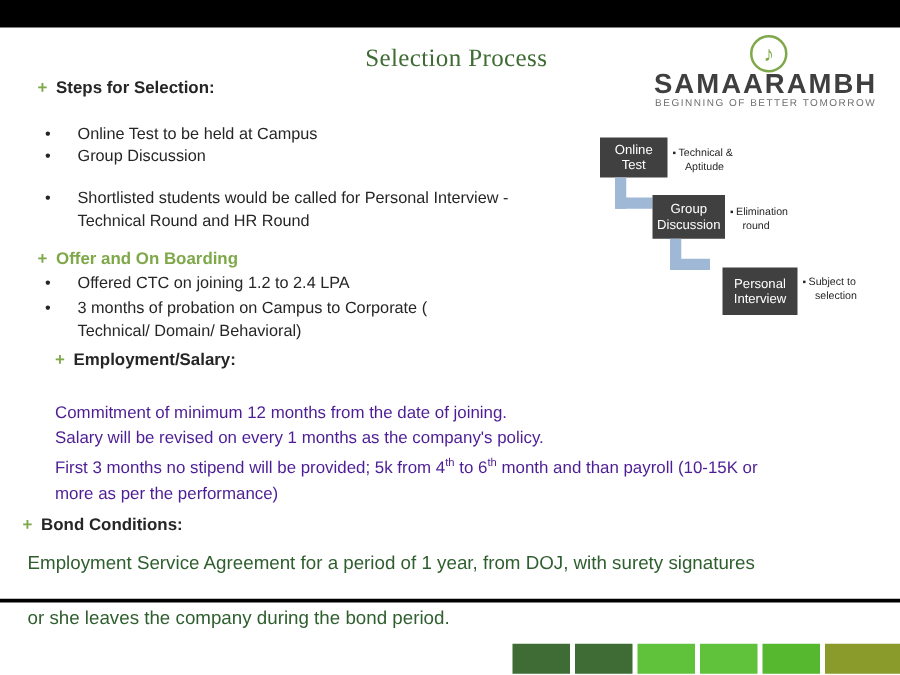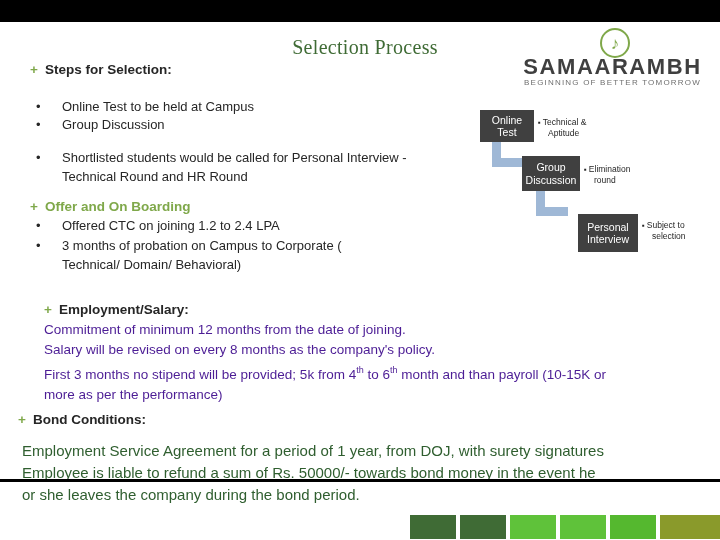--- a/index.html
+++ b/index.html
@@ -220,36 +220,36 @@
     <span class="plus">+</span><span class="green-head">Offer and On Boarding</span>
   </div>
   <div class="sub-line" style="left:36px; top:218px;">
     <span class="dot">•</span><span>Offered CTC on joining 1.2 to 2.4 LPA</span>
   </div>
   <div class="sub-line" style="left:36px; top:236px; width:330px; line-height:19px;">
     <span class="dot" style="float:left;">•</span>
       <span style="display:block; margin-left:26px;">3 months of probation on Campus to Corporate ( Technical/ Domain/ Behavioral)</span>
   </div>
 
-  <div class="plus-head" style="left:44px; top:302px;text-align:center;">
+  <div class="plus-head" style="left:44px; top:280px;text-align:center;">
     <span class="plus">+</span><span>Employment/Salary:</span>
   </div>
   <div class="para" style="left:44px; top:320px; width:660px;">
     <span>Commitment of minimum 12 months from the date of joining.</span><br>
-    <span>Salary will be revised on every 8 months as the company's policy.</span><br>
+    <span>Salary will be revised on every 1 months as the company's policy.</span><br>
     <span>First 3 months no stipend will be provided; 5k from 4</span><sup>th</sup><span> to 6</span><sup>th</sup><span> month and than payroll (10-15K or</span><br>
     <span>more as per the performance)</span>
   </div>
 
   <div class="plus-head" style="left:18px; top:412px; font-weight:normal;">
     <span class="plus">+</span><span style="font-weight:bold;">Bond Conditions:</span>
   </div>
   <div class="para" style="left:22px; top:440px; width:700px; font-size:15px; line-height:22px; color:#2f5e2f;">
     <span>Employment Service Agreement for a period of 1 year, from DOJ, with surety signatures</span><br>
-    <span>Employee is liable to refund a sum of Rs. 50000/- towards bond money in the event he</span><br>
+    <br>
     <span>or she leaves the company during the bond period.</span>
   </div>
 
   <div class="flow-box" style="left:480px; top:110px; width:54px; height:32px;">
     <span>Online Test</span>
   </div>
   <div class="flow-note" style="left:538px; top:117px; width:62px;">
     <span class="b">▪</span><span>Technical &amp;</span><br>
     <span style="margin-left:10px;">Aptitude</span>
   </div>

